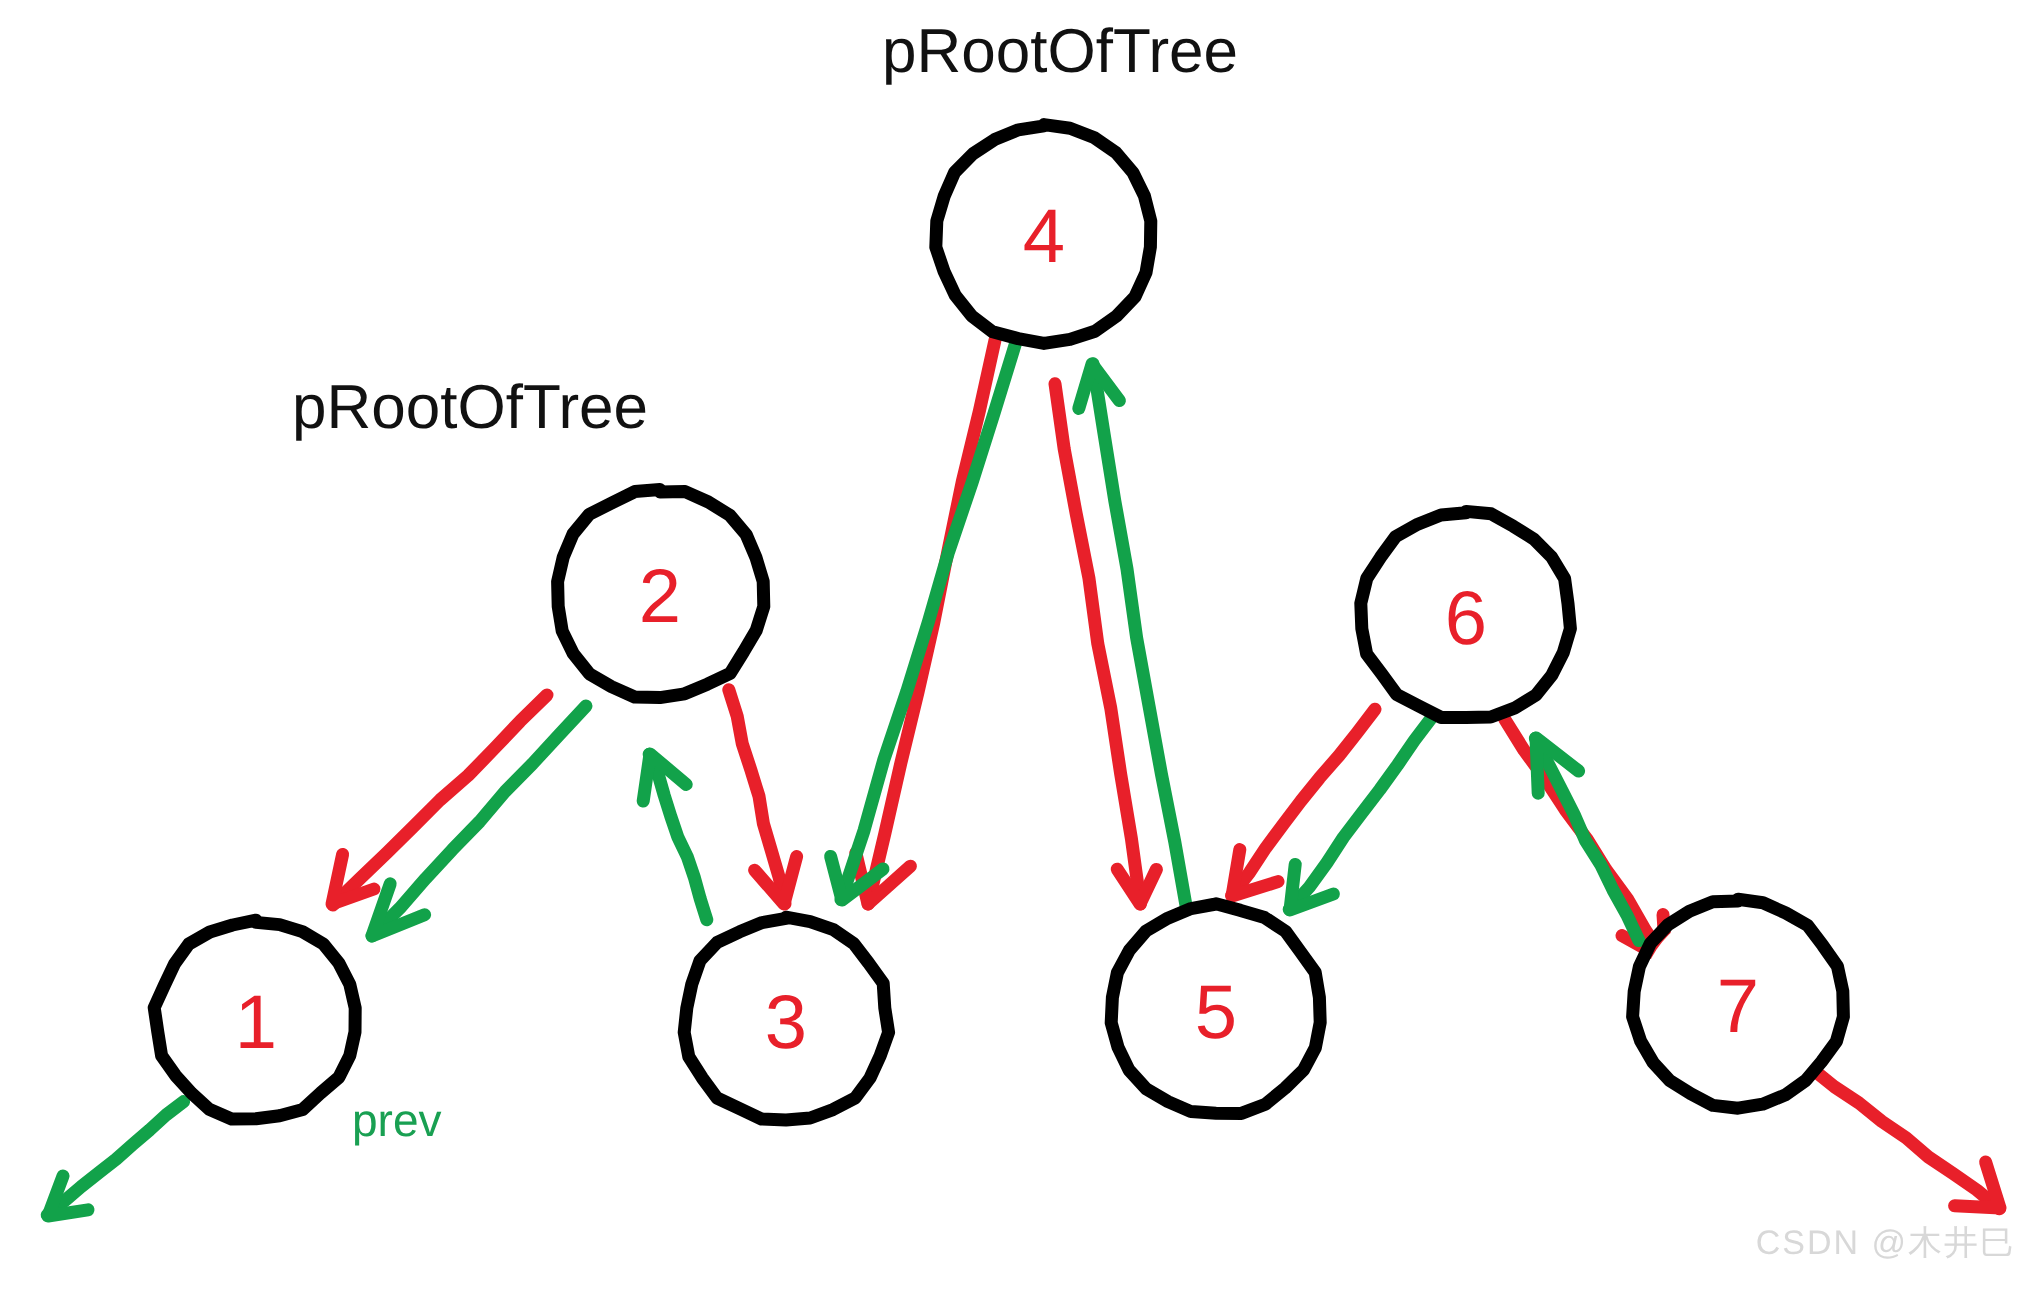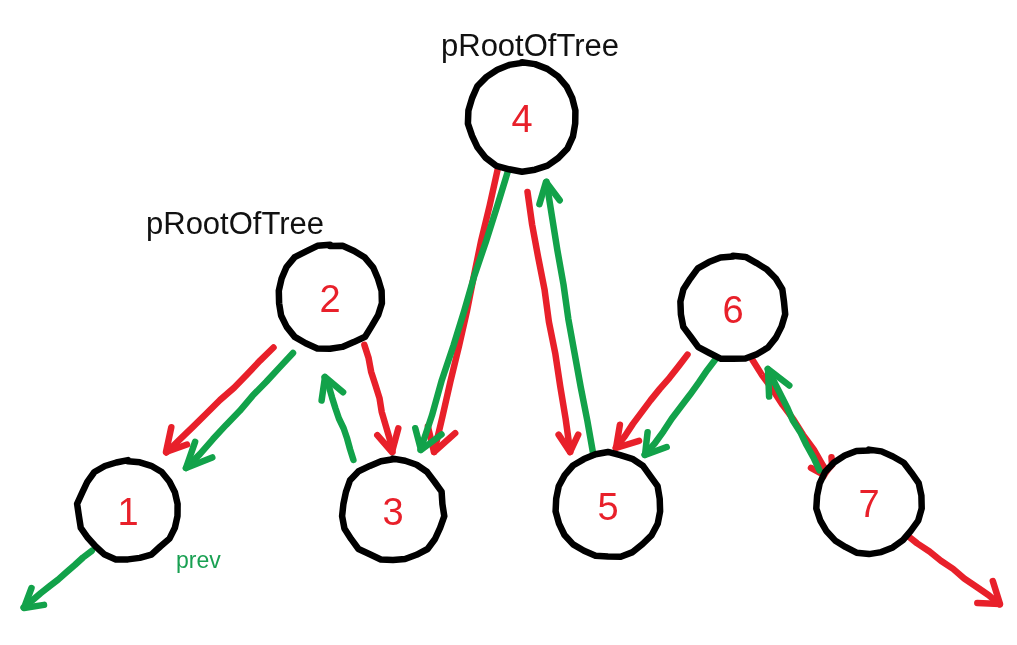--- a/index.html
+++ b/index.html
@@ -13,21 +13,20 @@
   #stage{position:relative;width:1017px;height:645px;}
   #canvas{position:absolute;left:0;top:0;width:1017px;height:645px;}
   .lbl{
     position:absolute;
     white-space:nowrap;
     font-family:"Liberation Sans",sans-serif;
     font-weight:400;
     color:#111111;
     font-size:31px;
     letter-spacing:0px;
-    margin-top:20px;
   }
   .nodetext{
     position:absolute;
     font-family:"Liberation Sans",sans-serif;
     font-size:38px;
     color:#e8202a;
     transform:translate(-50%,-50%);
     line-height:1;
     pointer-events:none;
   }
@@ -139,13 +138,14 @@
 <div class="nodetext" style="left: 522px; top: 119px;">4</div>
     <div class="nodetext" style="left: 330px; top: 299px;">2</div>
     <div class="nodetext" style="left: 733px; top: 310px;">6</div>
     <div class="nodetext" style="left: 128px; top: 512px;">1</div>
     <div class="nodetext" style="left: 393px; top: 512px;">3</div>
     <div class="nodetext" style="left: 608px; top: 507px;">5</div>
     <div class="nodetext" style="left: 869px; top: 504px;">7</div>
     <div class="lbl" style="left: 441px; top: 8px;">pRootOfTree</div>
     <div class="lbl" style="left: 146px; top: 186px;">pRootOfTree</div>
     <div class="prevlbl" style="left: 176px; top: 547px; color: rgb(25, 160, 82);">prev</div>
+    <div class="watermark" style="color: rgb(216, 216, 216);">CSDN @木井巳</div>
   </div>
 
 </body></html>

